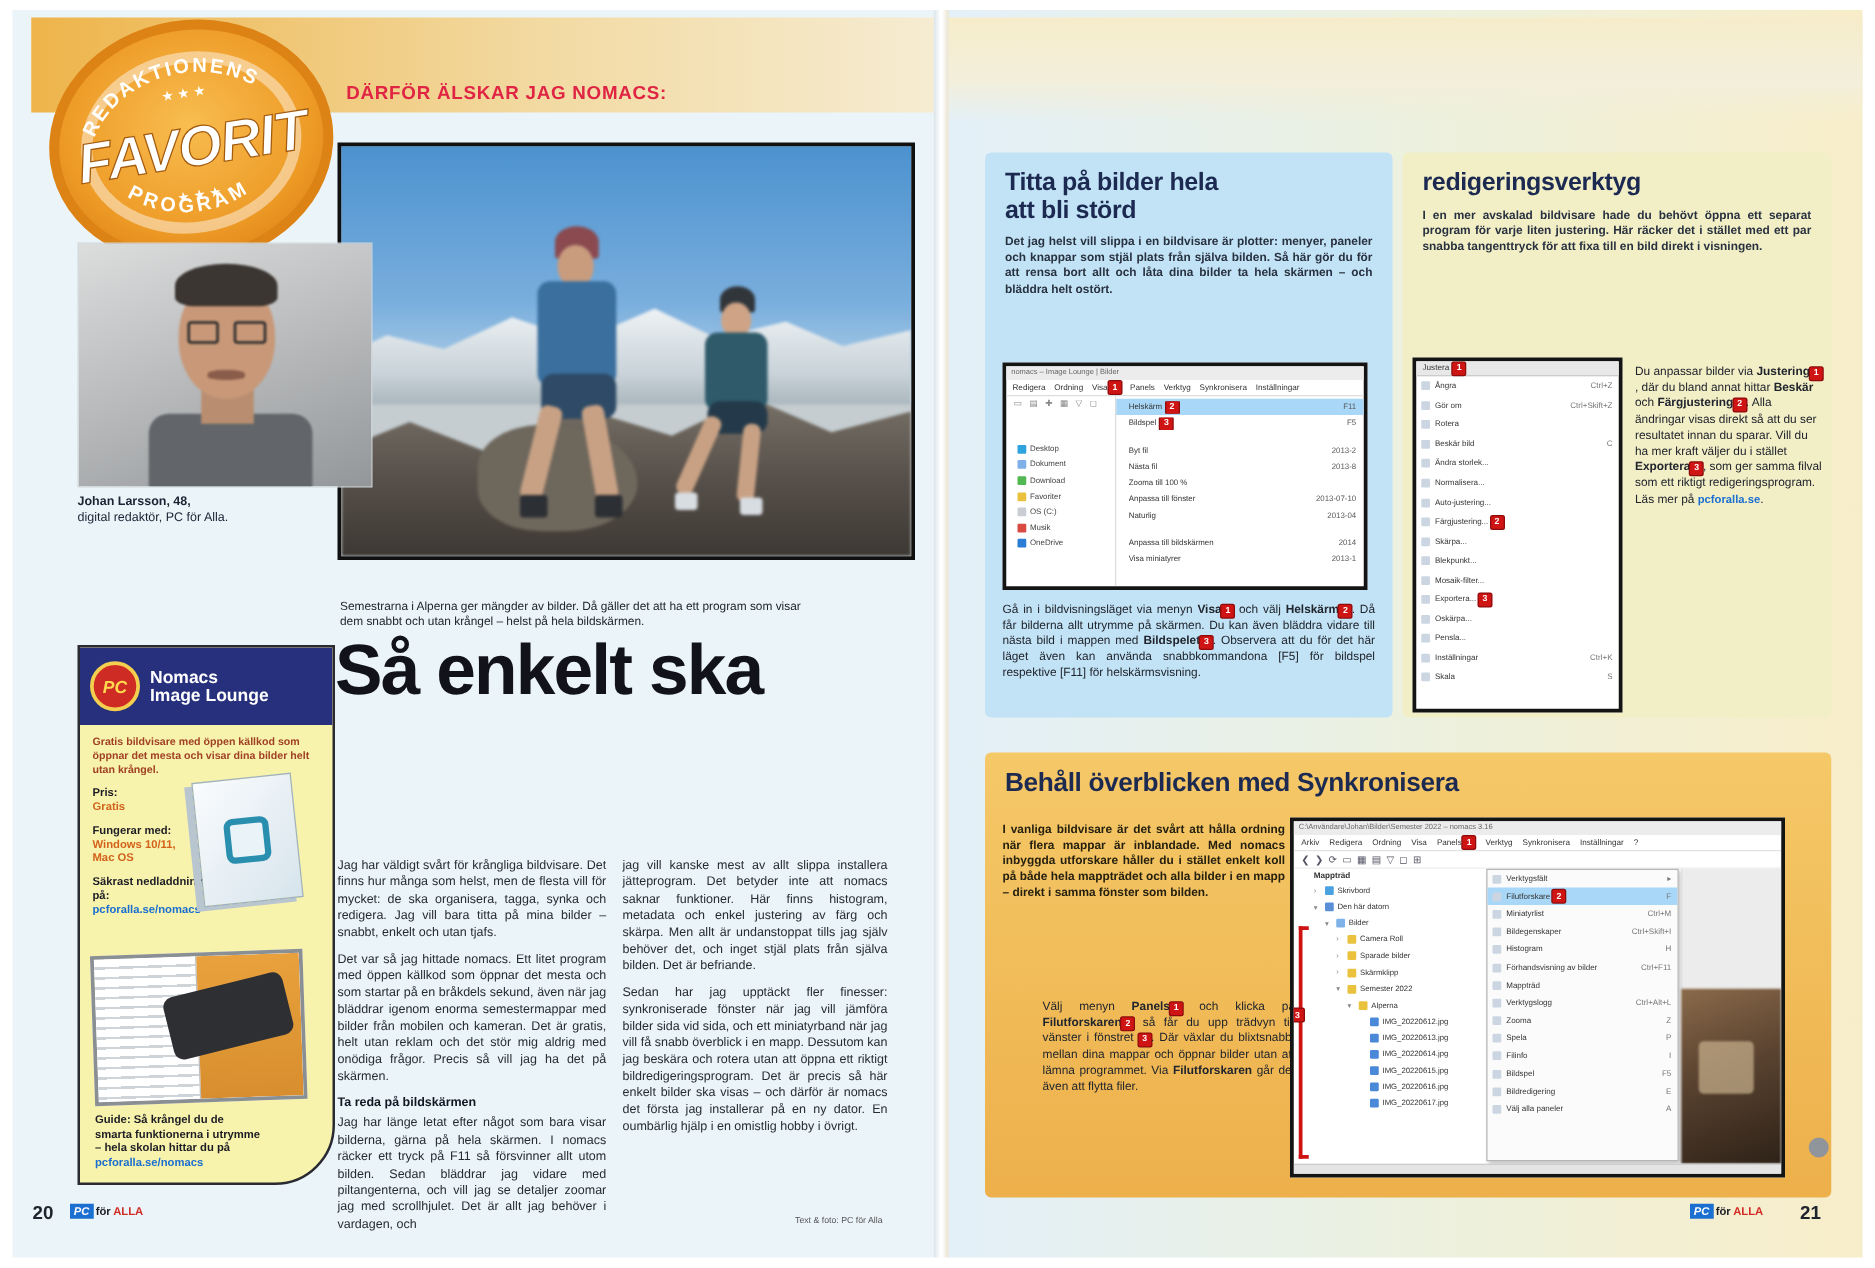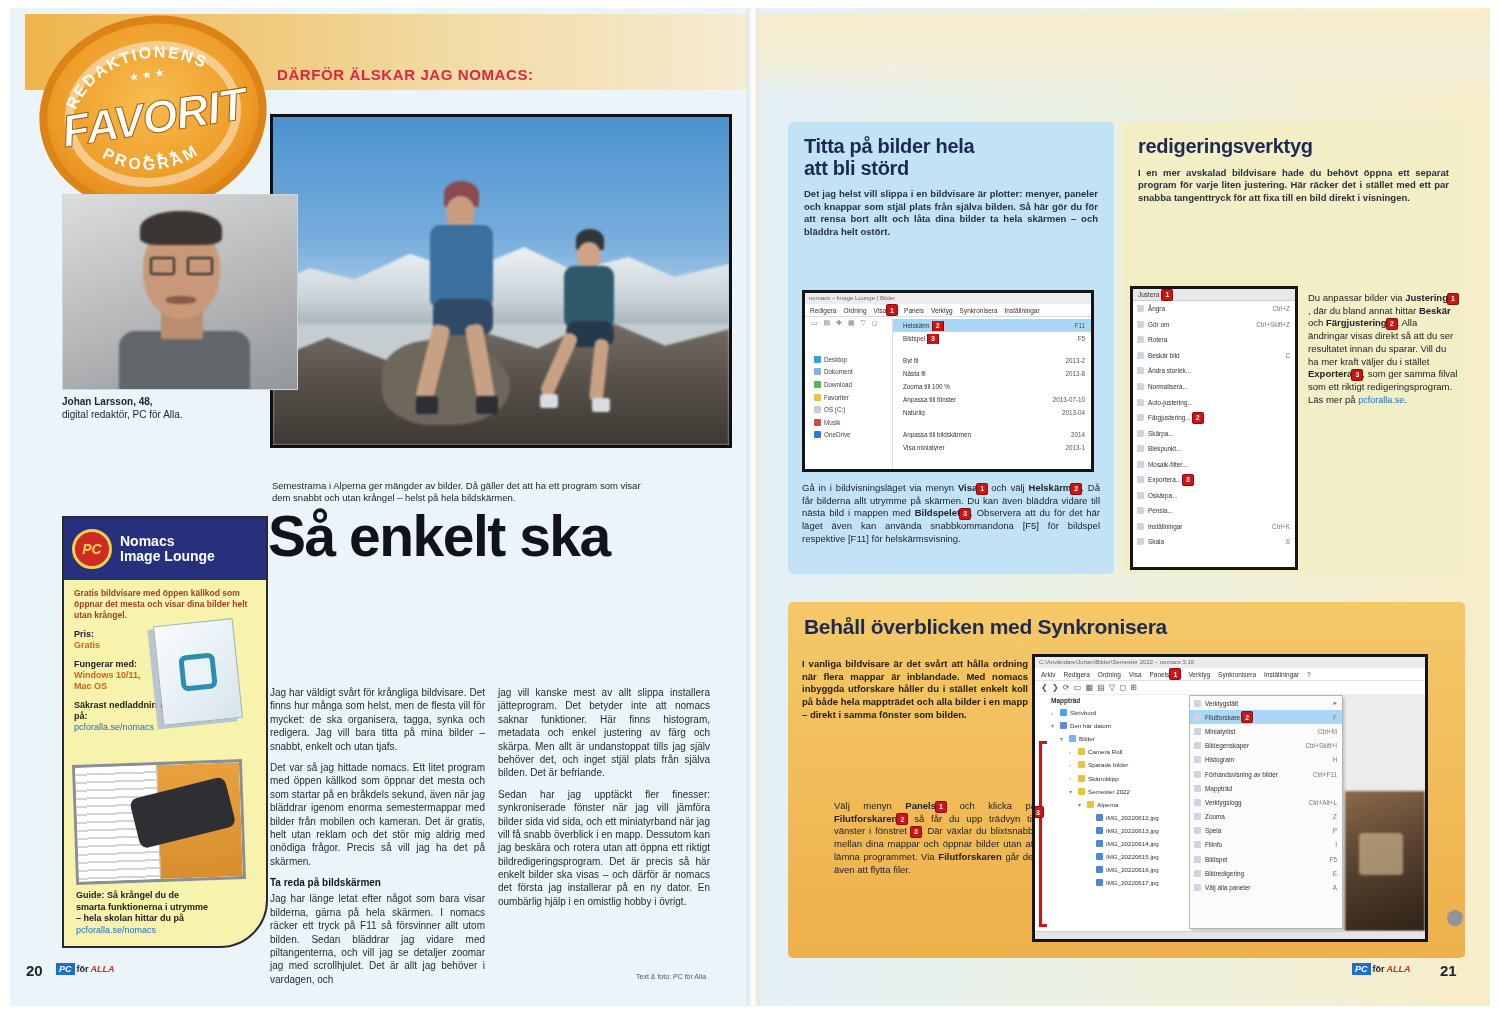--- a/index.html
+++ b/index.html
@@ -45,36 +45,36 @@
 
   
   .factbox{left:62px;top:516px;width:206px;height:432px;background:#f7f2ac;border:2px solid #2a2a33;border-bottom-right-radius:48px;overflow:hidden}
   .fact-head{height:62px;background:#27307c;display:flex;align-items:center;padding:0 8px}
   .pc-logo{width:40px;height:40px;min-width:40px;border-radius:50%;background:#cf2b25;border:3px solid #f2cf4e;color:#ffd84d;font-weight:bold;font-style:italic;font-size:14px;display:flex;align-items:center;justify-content:center}
   .fact-title{color:#fff;font-weight:bold;font-size:14px;line-height:1.08;margin-left:8px}
   .fact-intro{margin:8px 10px 0;font-size:8.5px;font-weight:bold;color:#a04124;line-height:1.3;filter:blur(.4px)}
   .fact-rows{margin:2px 10px 0;width:92px;filter:blur(.4px)}
   .fl{font-weight:bold;color:#1c1c24;font-size:9px;margin-top:8px;line-height:1.2}
   .fv{color:#d2631c;font-size:9px;font-weight:bold;line-height:1.25}
-  .flink{color:#1a6fd0;font-size:9px;font-weight:normal;line-height:1.25}
+  .flink{color:#1a6fd0;font-size:9px;font-weight:bold;line-height:1.25}
   .fbold{color:#1c1c24;font-size:9px;font-weight:bold;line-height:1.3}
   .softbox{position:absolute;left:94px;top:104px;width:80px;height:100px;transform:rotate(-6deg);background:linear-gradient(135deg,#fafcfe,#d7e4ec);border:1px solid #9fb2c0;box-shadow:-6px 3px 0 #b9c6d0;display:flex;align-items:center;justify-content:center}
   .softlogo{width:36px;height:36px;border:5px solid #2a8fae;border-radius:7px;background:#eaf4f8}
   .magthumb{position:absolute;left:10px;top:244px;width:170px;height:120px;transform:rotate(-2deg);background:#fff;border:3px solid #8a8f94;display:flex;overflow:hidden}
   .mag-l{width:50%;background:repeating-linear-gradient(180deg,#fff 0 6px,#cfd4d8 6px 8px);border-right:1px solid #bbb}
   .mag-r{width:50%;background:linear-gradient(180deg,#e8a13c,#d88e2e);position:relative}
   .mag-cam{position:absolute;left:-30%;top:20%;width:120%;height:45%;background:#2d2f33;border-radius:8px;transform:rotate(-12deg)}
   .fact-bottom{position:absolute;left:12px;top:372px;width:175px;filter:blur(.4px)}
 
   
   .pageno{font-weight:bold;font-size:15px;color:#20242e}
   .minilogo{height:16px;display:flex;align-items:center;gap:2px;font-size:9px;font-weight:bold;filter:blur(.3px)}
   .minilogo .lg-pc{background:#1a6fd0;color:#fff;padding:1px 3px;font-style:italic}
   .minilogo .lg-for{color:#1c1c24}
-  .minilogo .lg-alla{color:#d22b25;font-style:italic}
+  .minilogo .lg-alla{color:#d22b25;}
   .footnote{font-size:7px;color:#555;filter:blur(.3px)}
 
   
   .infobox{border-radius:5px}
   .box-view{left:788px;top:122px;width:326px;height:452px;background:#c2e3f6}
   .box-tools{left:1122px;top:122px;width:343px;height:452px;background:#f2eec6}
   .box-explorer{left:788px;top:602px;width:677px;height:356px;background:linear-gradient(180deg,#f5c868,#edb04b)}
   .boxhead{font-size:20px;font-weight:800;color:#1c2a52;line-height:1.08;padding:14px 16px 0;letter-spacing:-.3px}
   .boxintro{margin:9px 16px 0;font-size:9.5px;font-weight:bold;color:#28313f;text-align:justify;line-height:1.32;filter:blur(.45px)}
 

